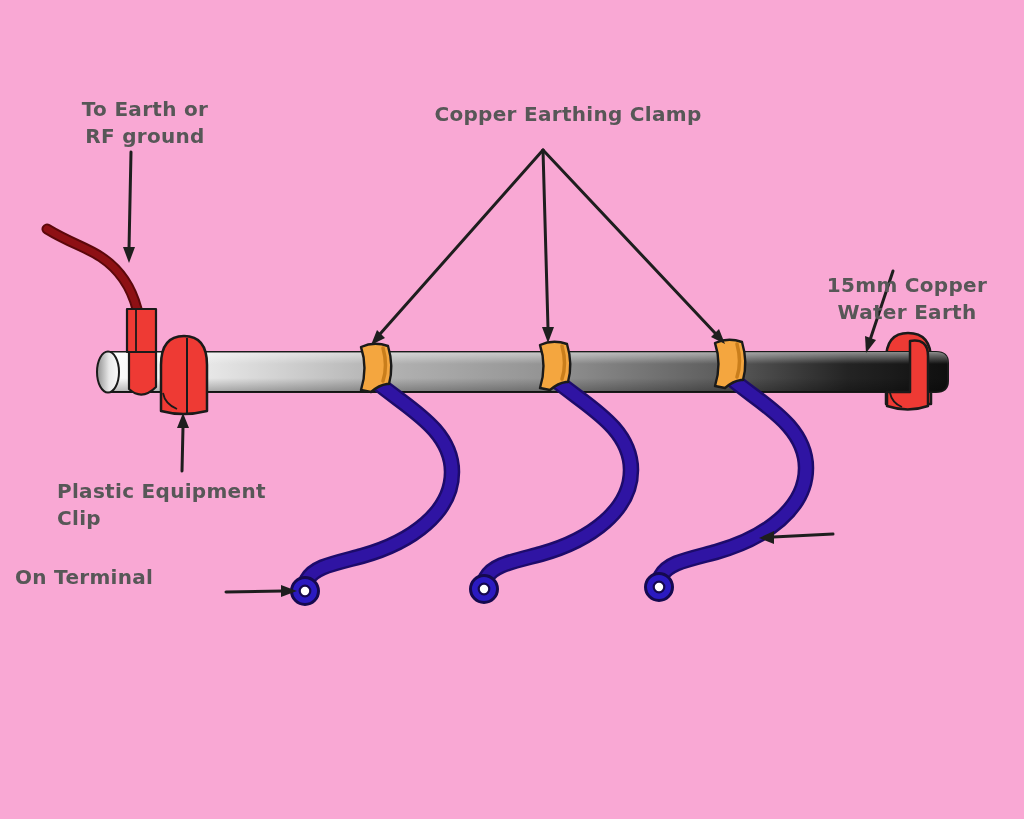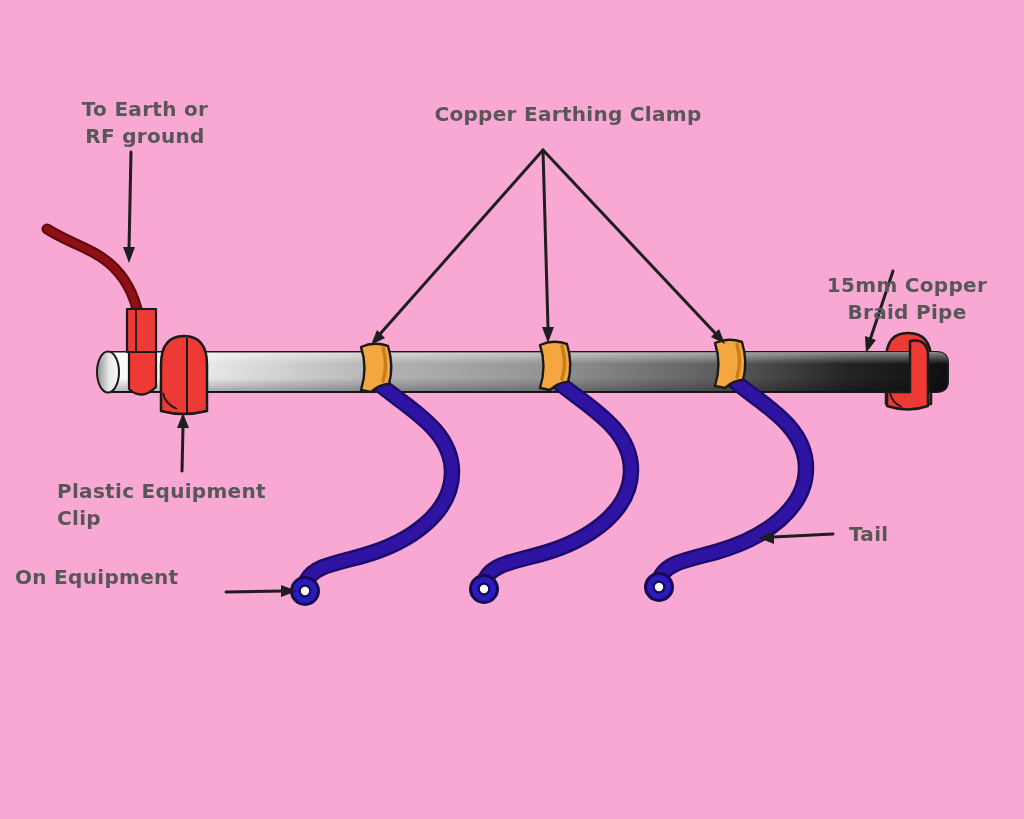--- a/index.html
+++ b/index.html
@@ -156,29 +156,28 @@
     <div>To Earth or</div>
     <div>RF ground</div>
   </div>
 
   <div class="label center" style="left:433px; top:101px; width:270px;">
     <div>Copper Earthing Clamp</div>
   </div>
 
   <div class="label center" style="left:812px; top:224px; width:190px;margin-top:48px;">
     <div>15mm Copper</div>
-    <div>Braid Pipe</div>
+    <div>Water Earth</div>
   </div>
 
   <div class="label" style="left:57px; top:478px; width:230px;">
     <div>Plastic Equipment</div>
     <div>Clip</div>
   </div>
 
   <div class="label" style="left:15px; top:564px; width:230px;">
-    <div>On Equipment</div>
+    <div>On Terminal</div>
   </div>
 
   <div class="label" style="left:840px; top:521px; width:150px;">
-    <div class="indent">Tail</div>
   </div>
 
 </div>
 
 </body></html>

